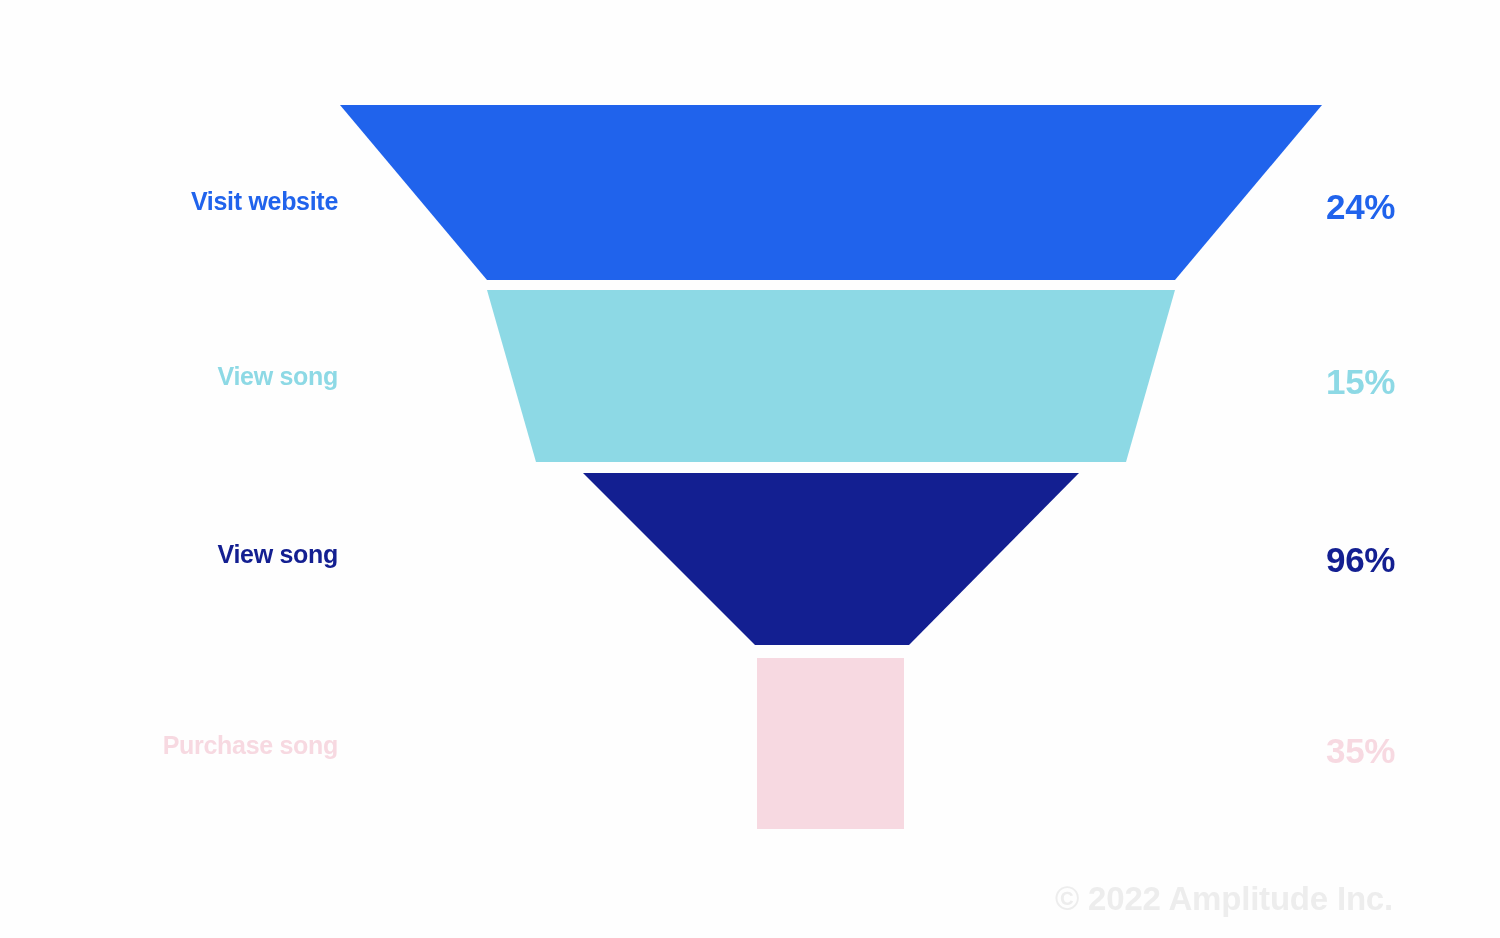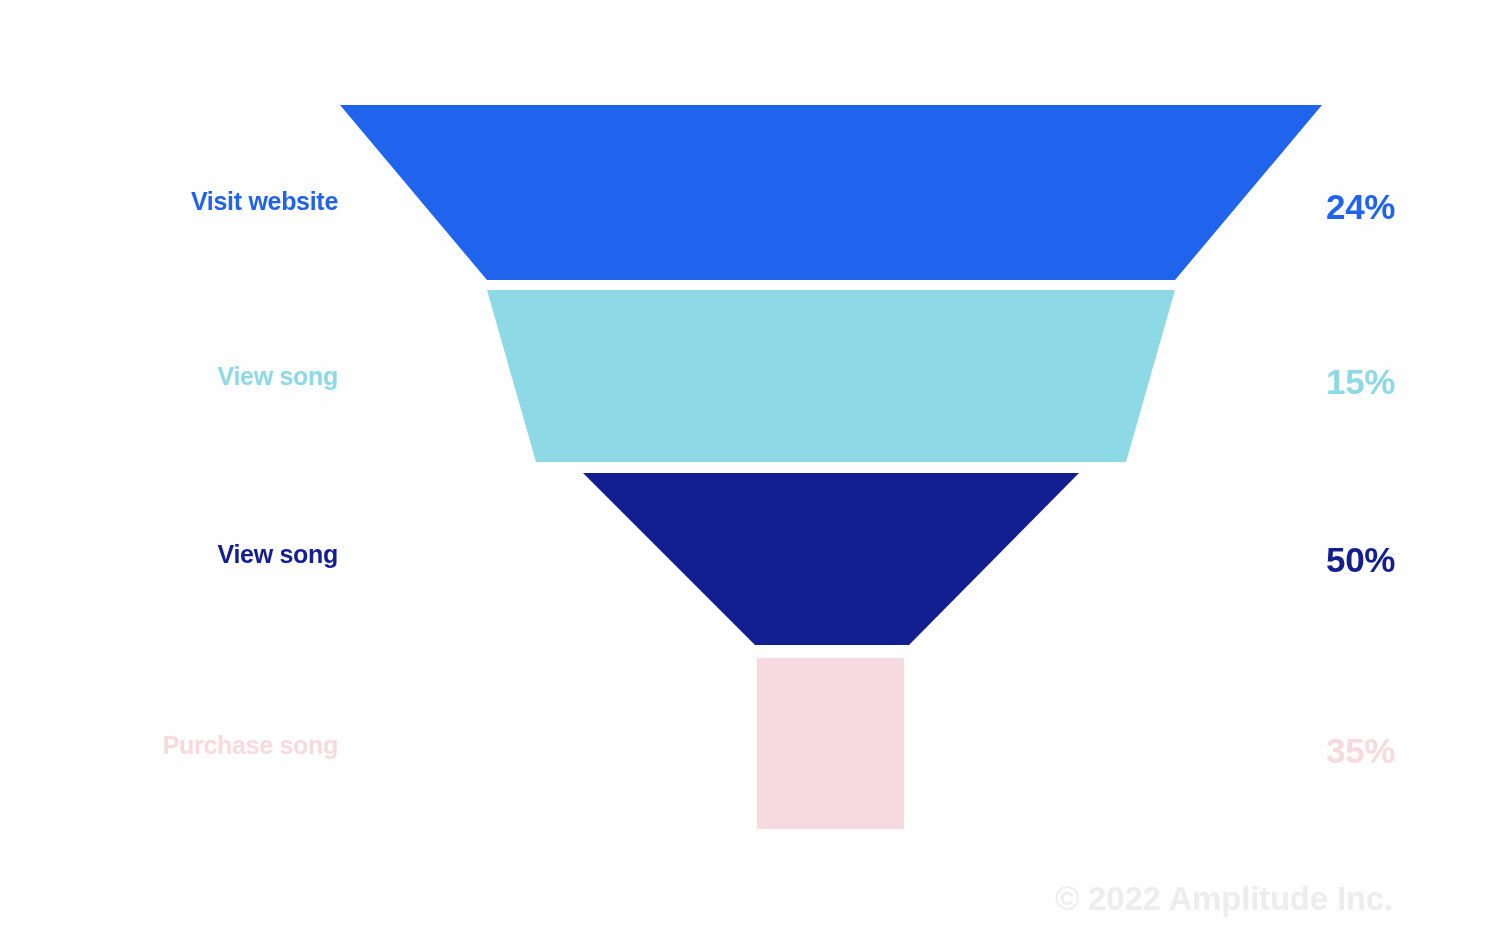--- a/index.html
+++ b/index.html
@@ -99,19 +99,19 @@
   <div class="label-col" id="stage-labels-left">
     <div class="stage-label row-0" style="color:#2063EC">Visit website</div>
     <div class="stage-label row-1" style="color:#8DD9E5">View song</div>
     <div class="stage-label row-2" style="color:#131F91">View song</div>
     <div class="stage-label row-3" style="color:#F7D9E1">Purchase song</div>
   </div>
 
   <div class="label-col" id="stage-values-right">
     <div class="stage-value row-0" style="color:#2063EC">24%</div>
     <div class="stage-value row-1" style="color:#8DD9E5">15%</div>
-    <div class="stage-value row-2" style="color:#131F91">50%</div>
+    <div class="stage-value row-2" style="color:#131F91">96%</div>
     <div class="stage-value row-3" style="color:#F7D9E1">35%</div>
   </div>
 
   <div id="copyright">© 2022 Amplitude Inc.</div>
 
 </div>
 
 </body></html>

